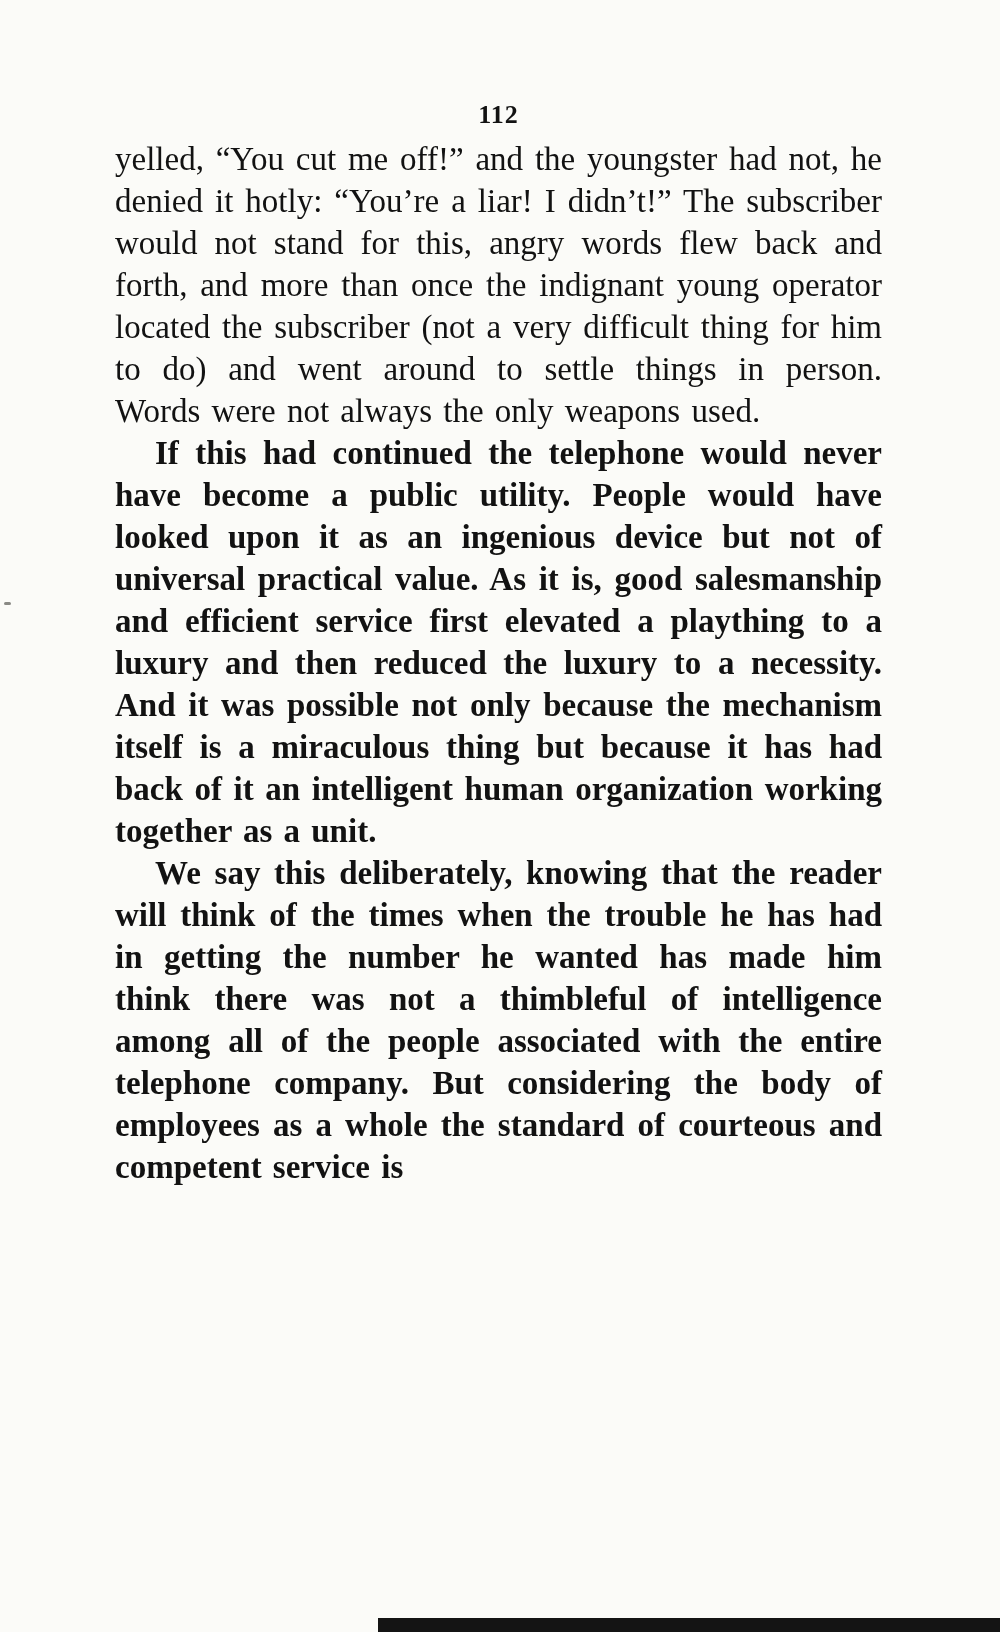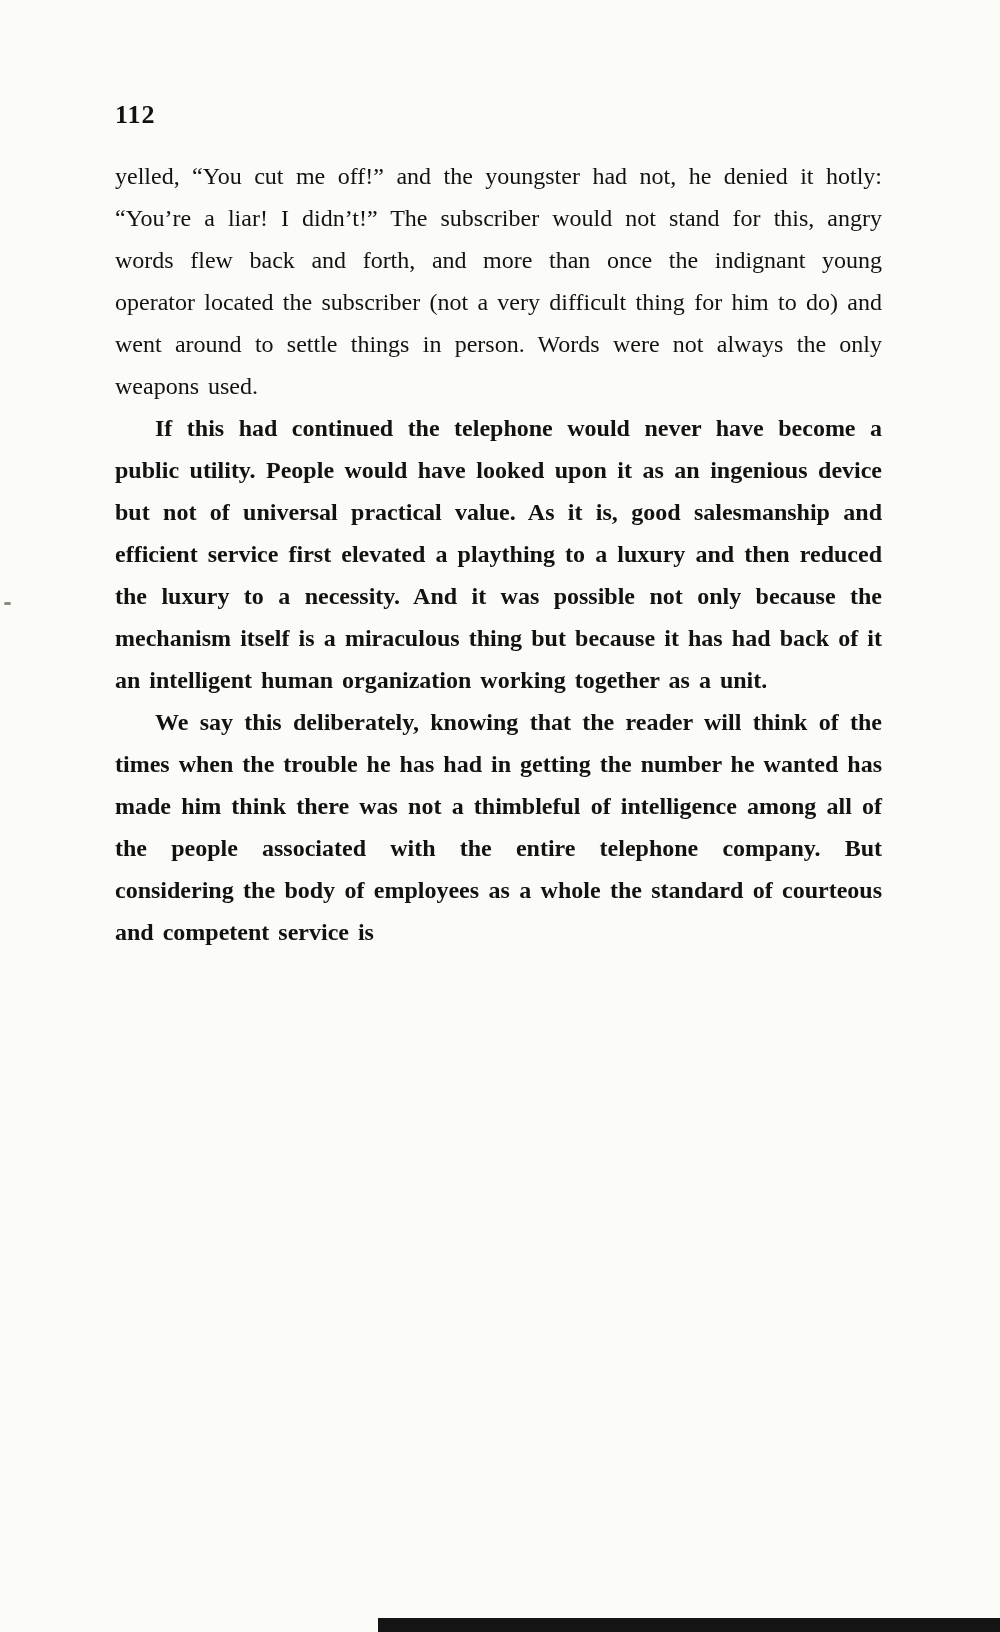--- a/index.html
+++ b/index.html
@@ -21,28 +21,29 @@
     padding: 100px 118px 0 115px;
     box-sizing: border-box;
   }
   .page-header {
     display: flex;
     align-items: baseline;
     gap: 26px;
     font-weight: bold;
     font-size: 26px;
     letter-spacing: 2.5px;
-    margin-bottom: 25px;
+    margin-bottom: 8px;
     white-space: nowrap;
+    justify-content: center;
   }
   .page-number {
     letter-spacing: 1px;
   }
   .page-body {
-    font-size: 24px;
+    font-size: 33px;
     line-height: 42px;
     text-align: justify;
     word-spacing: 3px;
   }
   .para {
     margin: 0;
   }
   .para.indent {
     text-indent: 40px;
     font-weight: bold;

